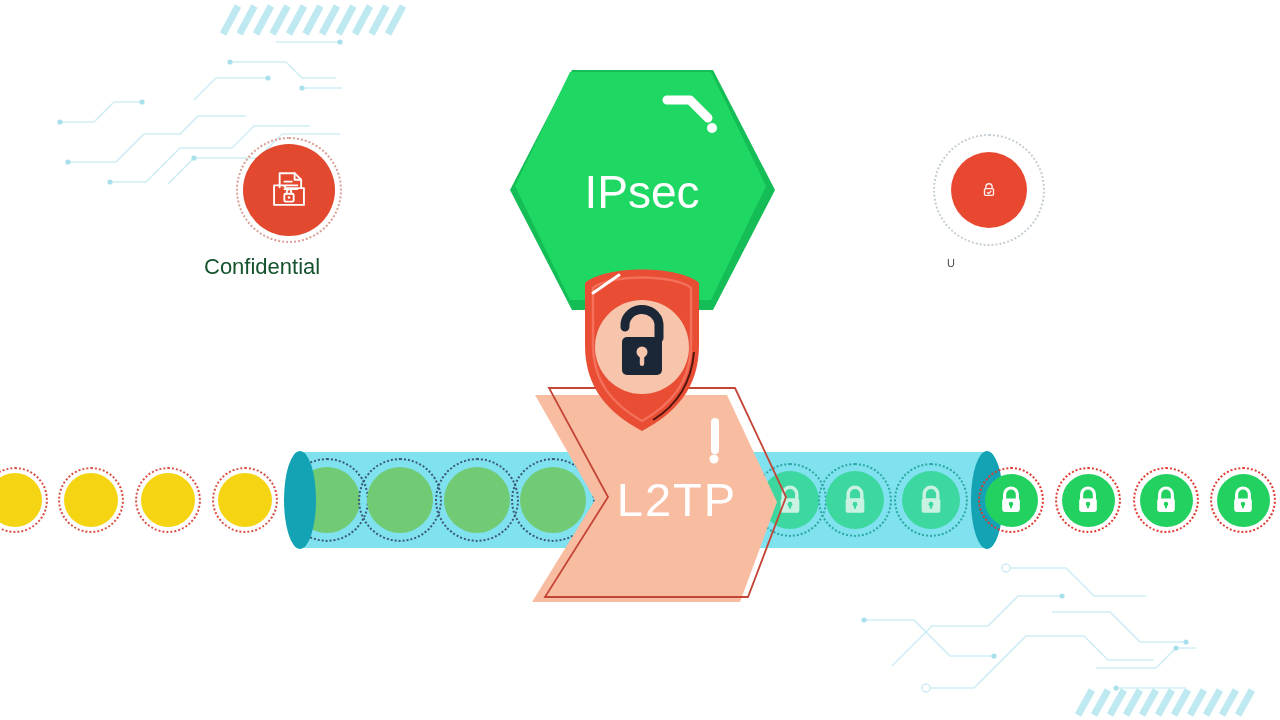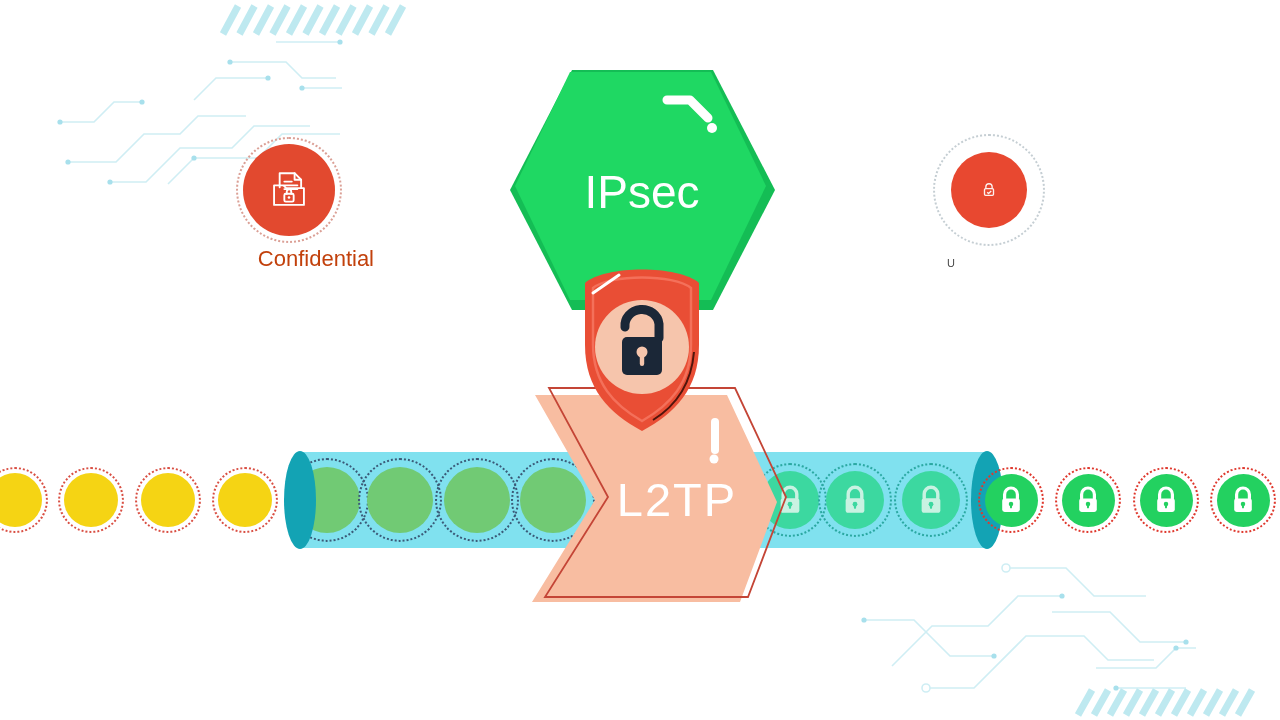--- a/index.html
+++ b/index.html
@@ -19,21 +19,21 @@
   .fill-green{width:66px;height:66px;background:#71ca74;}
   .fill-tealgreen{width:58px;height:58px;background:#3cd8a0;}
   .fill-bright{width:53px;height:53px;background:#23d160;}
   
   #tube{left:300px;top:452px;width:687px;height:96px;background:#80e1ef;}
   .cap{width:32px;height:98px;border-radius:50%;background:#13a3b4;}
   
   .badge-ring{border-radius:50%;display:flex;align-items:center;justify-content:center;box-sizing:border-box;}
   #confidential-ring{left:236px;top:137px;width:106px;height:106px;border:2px dotted #dba096;}
   #confidential-circle{width:92px;height:92px;border-radius:50%;background:#e2492f;display:flex;align-items:center;justify-content:center;}
-  #confidential-label{left:204px;top:246px;width:170px;text-align:right;font-size:22px;color:#c2410c;}
+  #confidential-label{left:204px;top:254px;width:170px;text-align:left;font-size:22px;color:#14532d;}
   #right-ring{left:933px;top:134px;width:112px;height:112px;border:2px dotted #c5ced3;}
   #right-circle{width:76px;height:76px;border-radius:50%;background:#e84830;display:flex;align-items:center;justify-content:center;}
   #right-label{left:947px;top:257px;font-size:11px;color:#4a4a4a;}
   .svgtext{fill:#ffffff;}
   .z1{z-index:1}.z2{z-index:2}.z3{z-index:3}.z4{z-index:4}.z5{z-index:5}.z6{z-index:6}.z7{z-index:7}.z8{z-index:8}
 </style>
 </head>
 <body>
 
 <div id="stage">

